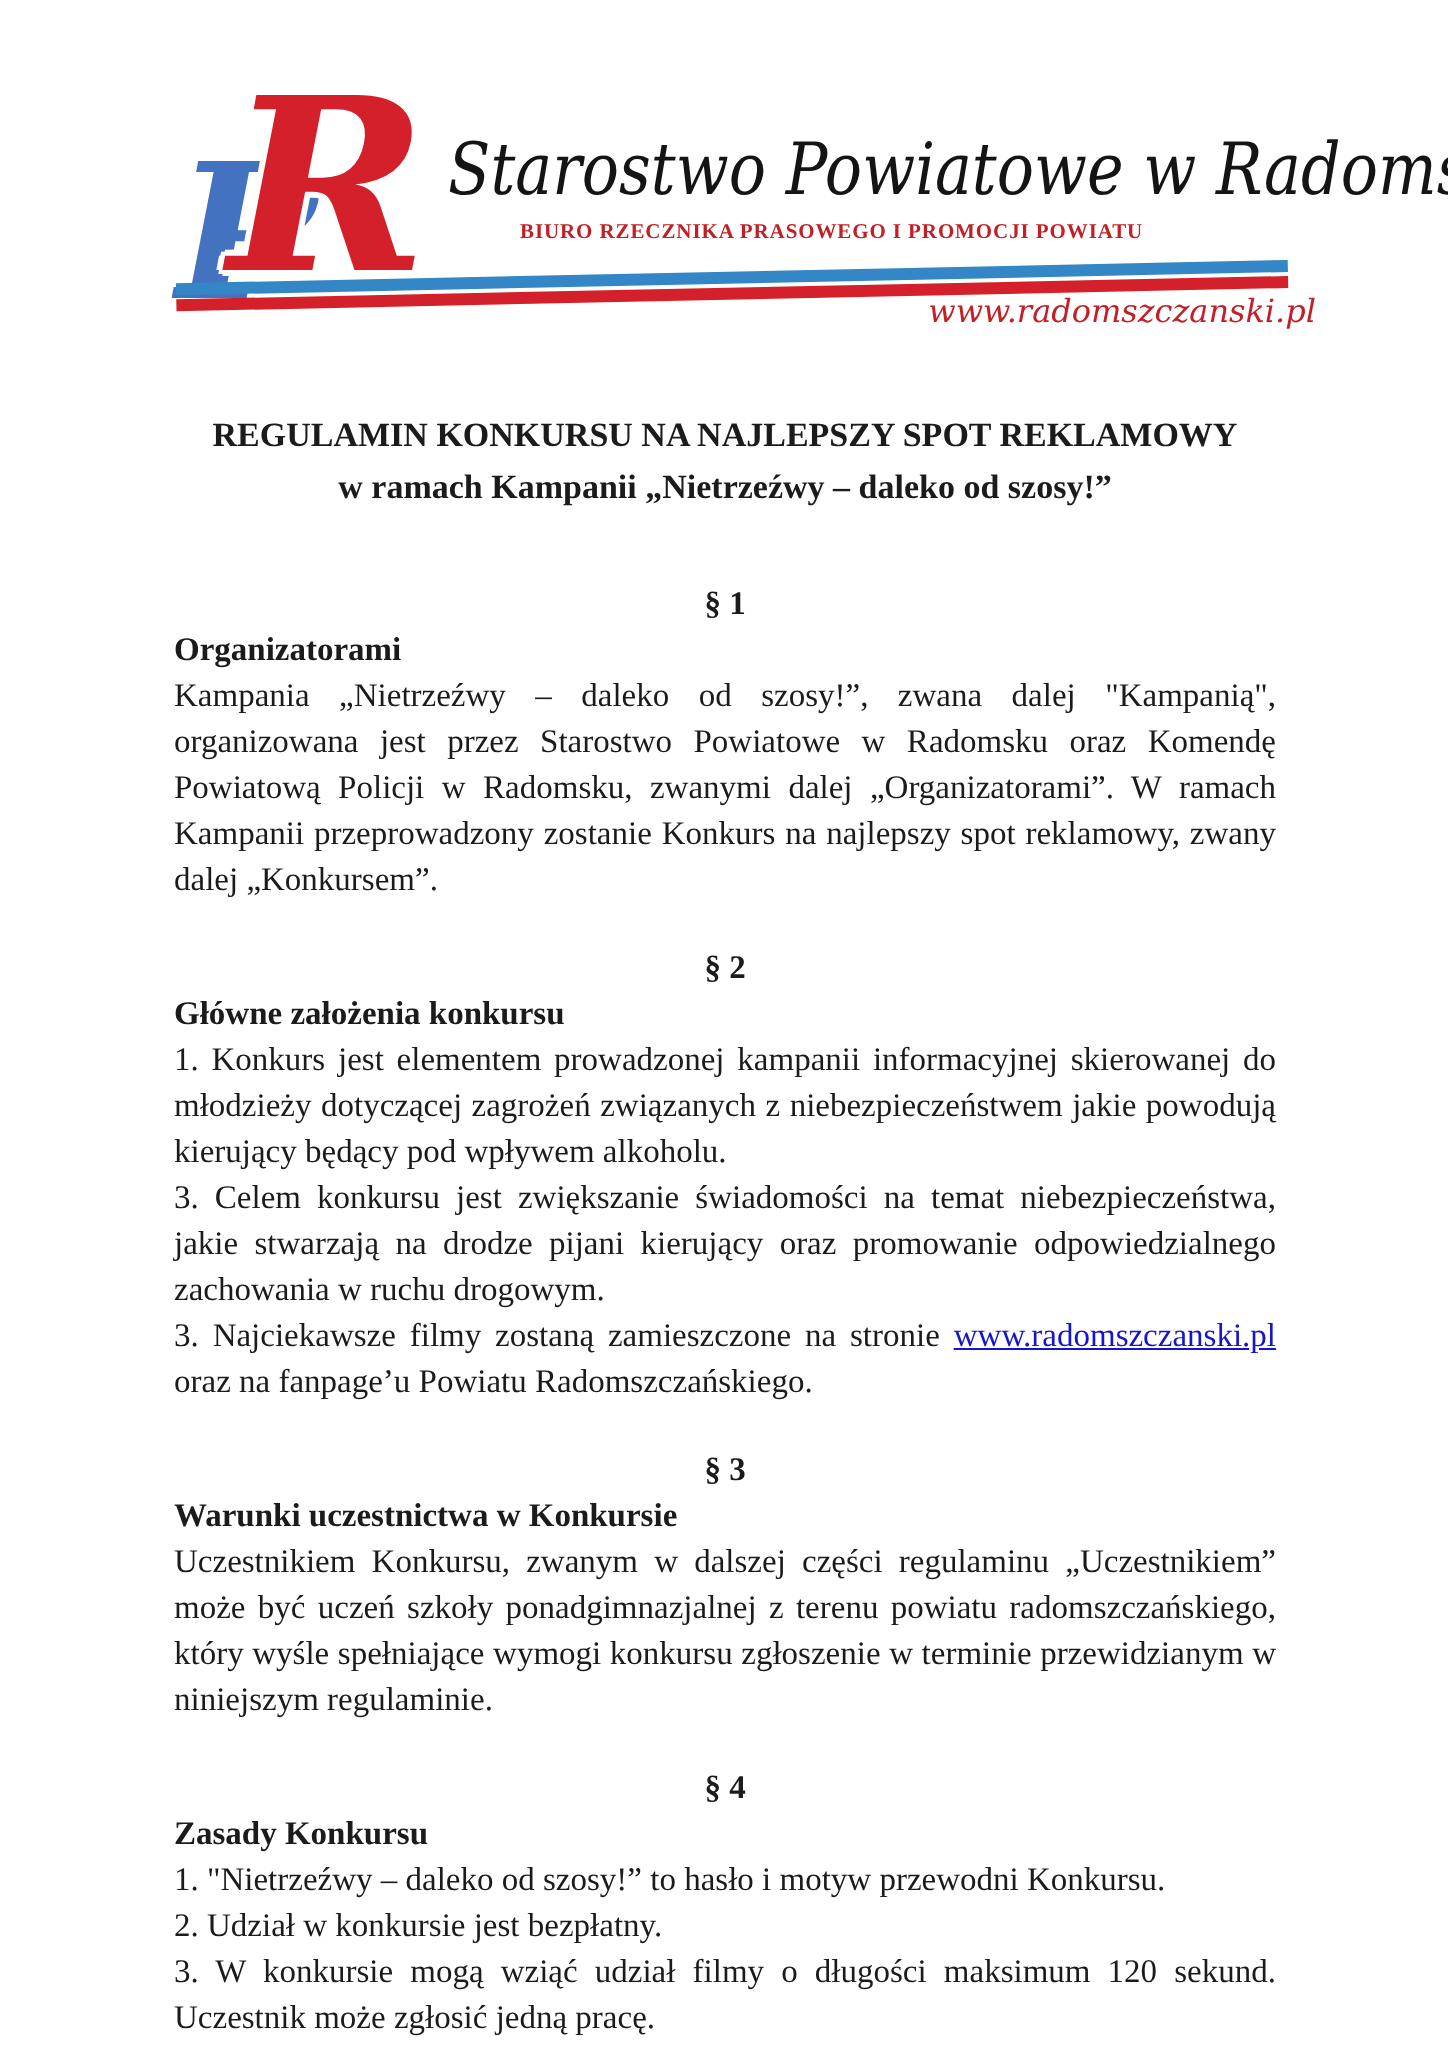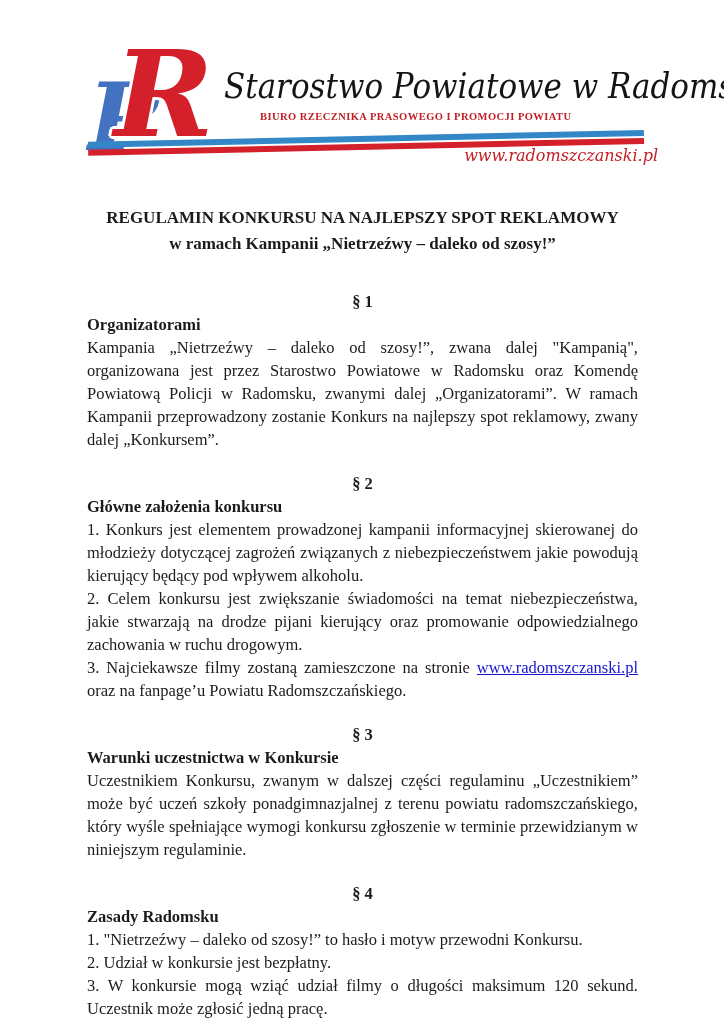--- a/index.html
+++ b/index.html
@@ -91,32 +91,32 @@
     <section class="sec sec-first">
       <div class="sec-num">§ 1</div>
       <div class="sec-head">Organizatorami</div>
       <p class="body-p">Kampania „Nietrzeźwy – daleko od szosy!”, zwana dalej "Kampanią", organizowana jest przez Starostwo Powiatowe w Radomsku oraz Komendę Powiatową Policji w Radomsku, zwanymi dalej „Organizatorami”. W ramach Kampanii przeprowadzony zostanie Konkurs na najlepszy spot reklamowy, zwany dalej „Konkursem”.</p>
     </section>
 
     <section class="sec">
       <div class="sec-num">§ 2</div>
       <div class="sec-head">Główne założenia konkursu</div>
       <p class="body-p">1. Konkurs jest elementem prowadzonej kampanii informacyjnej skierowanej do młodzieży dotyczącej zagrożeń związanych z niebezpieczeństwem jakie powodują kierujący będący pod wpływem alkoholu.</p>
-      <p class="body-p">2. Celem konkursu jest zwiększanie świadomości na temat niebezpieczeństwa, jakie stwarzają na drodze pijani kierujący oraz promowanie odpowiedzialnego zachowania w ruchu drogowym.</p>
+      <p class="body-p">3. Celem konkursu jest zwiększanie świadomości na temat niebezpieczeństwa, jakie stwarzają na drodze pijani kierujący oraz promowanie odpowiedzialnego zachowania w ruchu drogowym.</p>
       <p class="body-p"><span>3. Najciekawsze filmy zostaną zamieszczone na stronie </span><a href="#" class="doc-link">www.radomszczanski.pl</a><span> oraz na fanpage’u Powiatu Radomszczańskiego.</span></p>
     </section>
 
     <section class="sec">
       <div class="sec-num">§ 3</div>
       <div class="sec-head">Warunki uczestnictwa w Konkursie</div>
       <p class="body-p">Uczestnikiem Konkursu, zwanym w dalszej części regulaminu „Uczestnikiem” może być uczeń szkoły ponadgimnazjalnej z terenu powiatu radomszczańskiego, który wyśle spełniające wymogi konkursu zgłoszenie w terminie przewidzianym w niniejszym regulaminie.</p>
     </section>
 
     <section class="sec">
       <div class="sec-num">§ 4</div>
-      <div class="sec-head">Zasady Radomsku</div>
+      <div class="sec-head">Zasady Konkursu</div>
       <p class="body-p">1. "Nietrzeźwy – daleko od szosy!” to hasło i motyw przewodni Konkursu.</p>
       <p class="body-p">2. Udział w konkursie jest bezpłatny.</p>
       <p class="body-p">3. W konkursie mogą wziąć udział filmy o długości maksimum 120 sekund. Uczestnik może zgłosić jedną pracę.</p>
     </section>
 
   </main>
 </div>
 
 </body></html>

